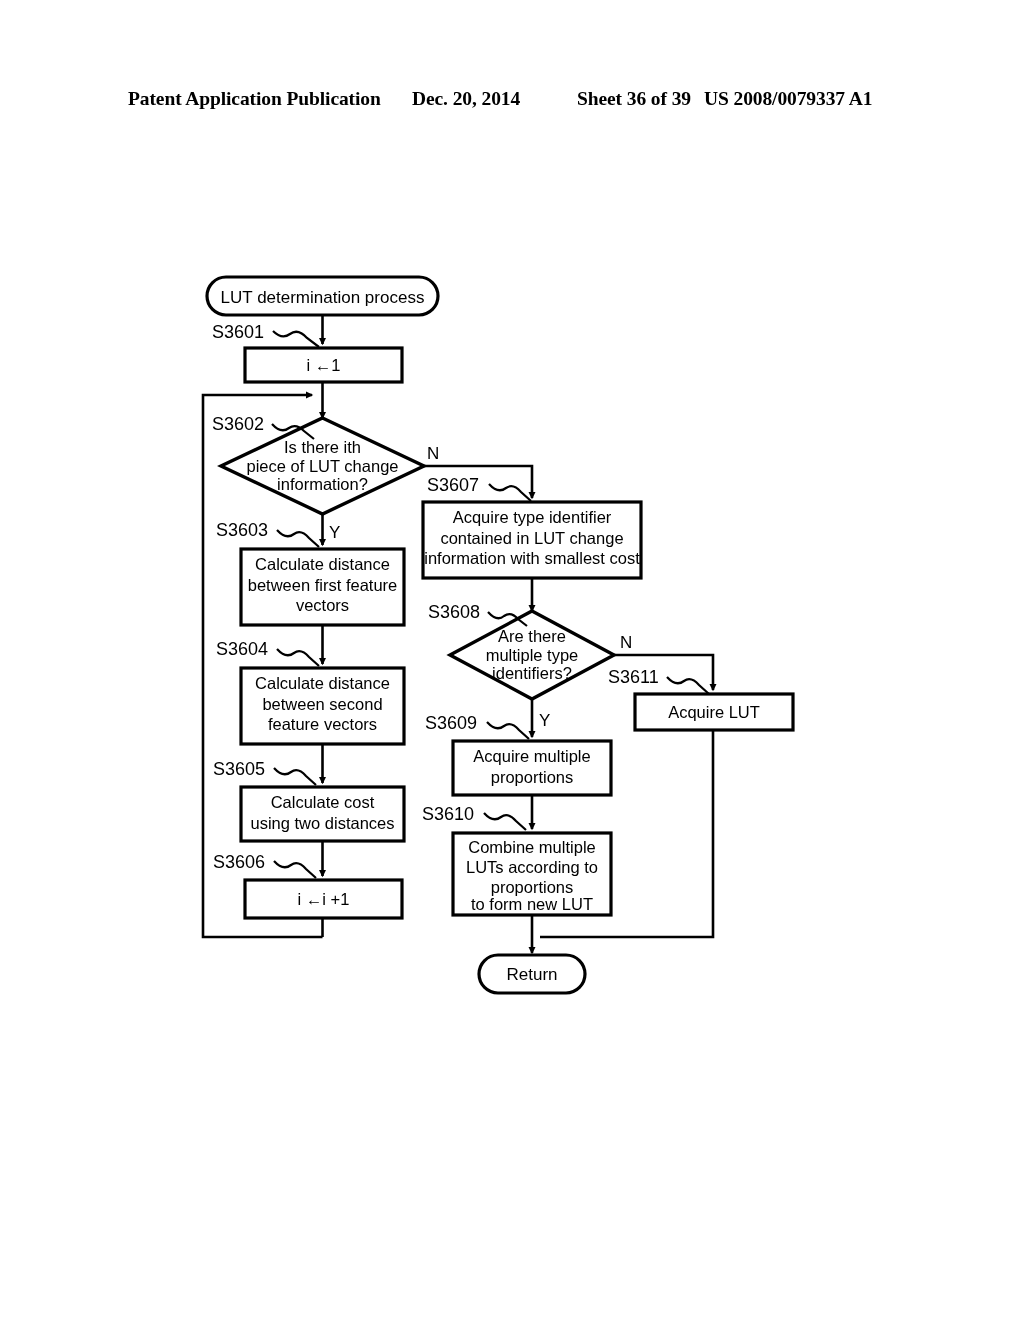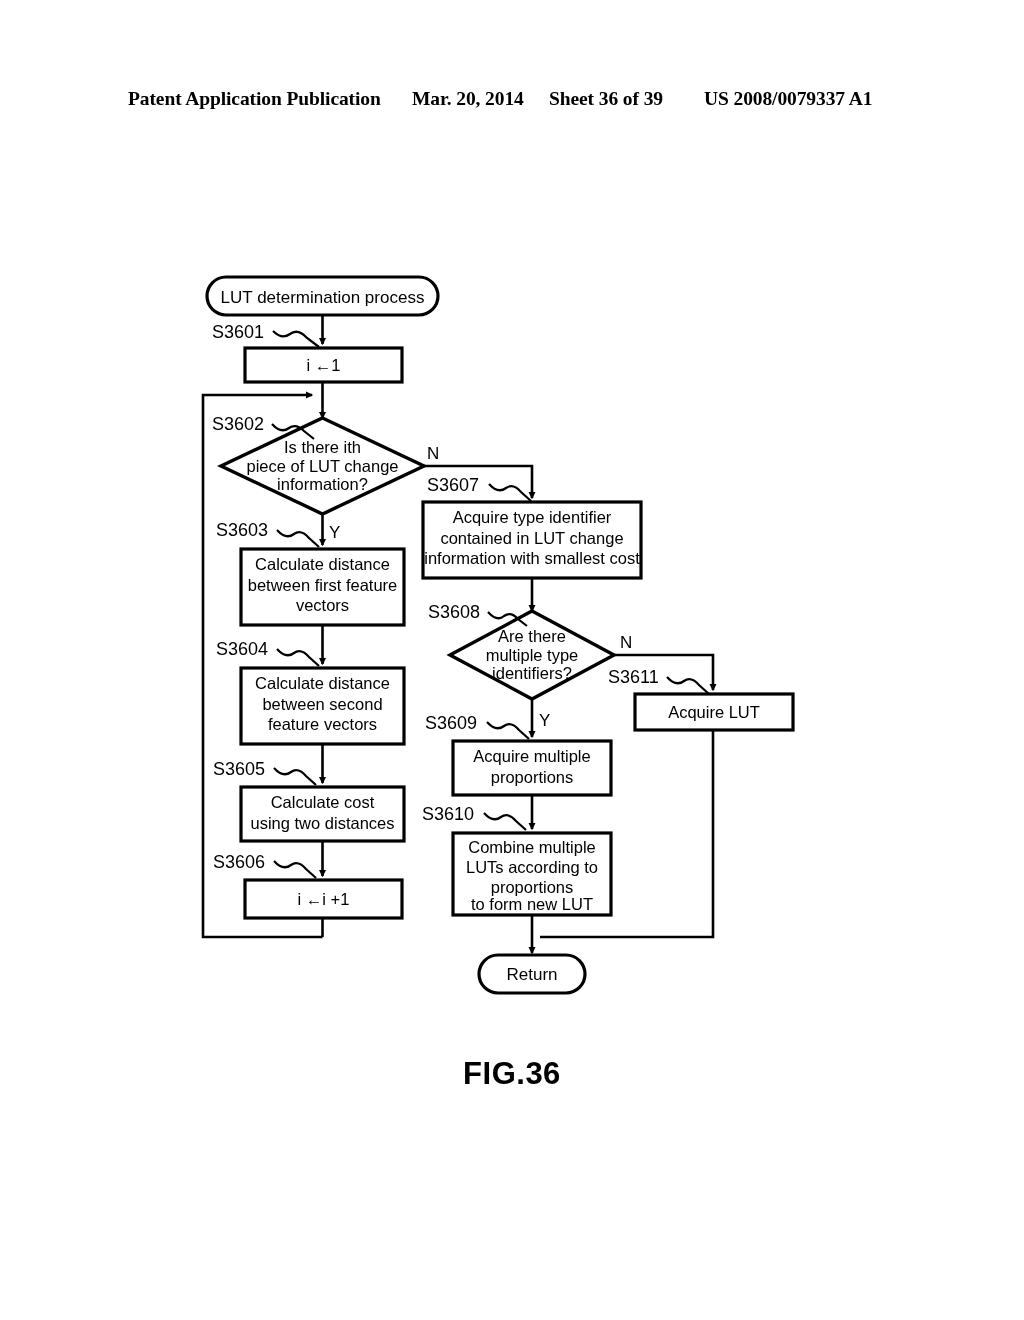--- a/index.html
+++ b/index.html
@@ -27,21 +27,21 @@
     left: 0;
     width: 1024px;
     font-family: "Liberation Serif", serif;
     font-weight: bold;
     font-size: 19.5px;
     letter-spacing: -0.1px;
     white-space: nowrap;
   }
   .hdr-pub   { position: absolute; left: 128px; }
   .hdr-date  { position: absolute; left: 412px; }
-  .hdr-sheet { position: absolute; left: 549px; text-align: right; }
+  .hdr-sheet { position: absolute; left: 577px; text-align: right; }
   .hdr-pat   { position: absolute; left: 704px; }
   .fig-label {
     position: absolute;
     top: 1056px;
     left: 0;
     width: 1024px;
     text-align: center;
     font-family: "Liberation Sans", sans-serif;
     font-weight: bold;
     font-size: 31px;
@@ -68,21 +68,21 @@
   .conn       { fill: none; stroke: #000000; stroke-width: 2.6; }
   .leader     { fill: none; stroke: #000000; stroke-width: 2.2; }
 </style>
 </head>
 <body>
 
 <div id="page">
 
   <div class="hdr">
     <span class="hdr-pub">Patent Application Publication</span>
-    <span class="hdr-date">Mar. 20, 2014</span>
+    <span class="hdr-date">Dec. 20, 2014</span>
     <span class="hdr-sheet">Sheet 36 of 39</span>
     <span class="hdr-pat">US 2008/0079337 A1</span>
   </div>
 
   <svg id="flow" viewBox="0 0 1024 1320">
     <defs>
       <marker id="ah" markerWidth="10" markerHeight="10" refX="6.2" refY="3.6" orient="auto" markerUnits="userSpaceOnUse">
         <path d="M0,0 L7.5,3.6 L0,7.2 z" fill="#000000"></path>
       </marker>
     </defs>
@@ -217,15 +217,14 @@
     <path class="leader" d="M484,813 q9,10 17,4 q7,-5 15,4 l10,9"></path>
 
     <path class="conn" d="M532,915 L532,953" marker-end="url(#ah)"></path>
 
     <g>
       <rect class="term" x="479" y="955" width="106" height="38" rx="19" ry="19"></rect>
       <text class="term-text" x="532" y="980" text-anchor="middle">Return</text>
     </g>
   </svg>
 
-  <div class="fig-label">FIG.36</div>
 
 </div>
 
 </body></html>

